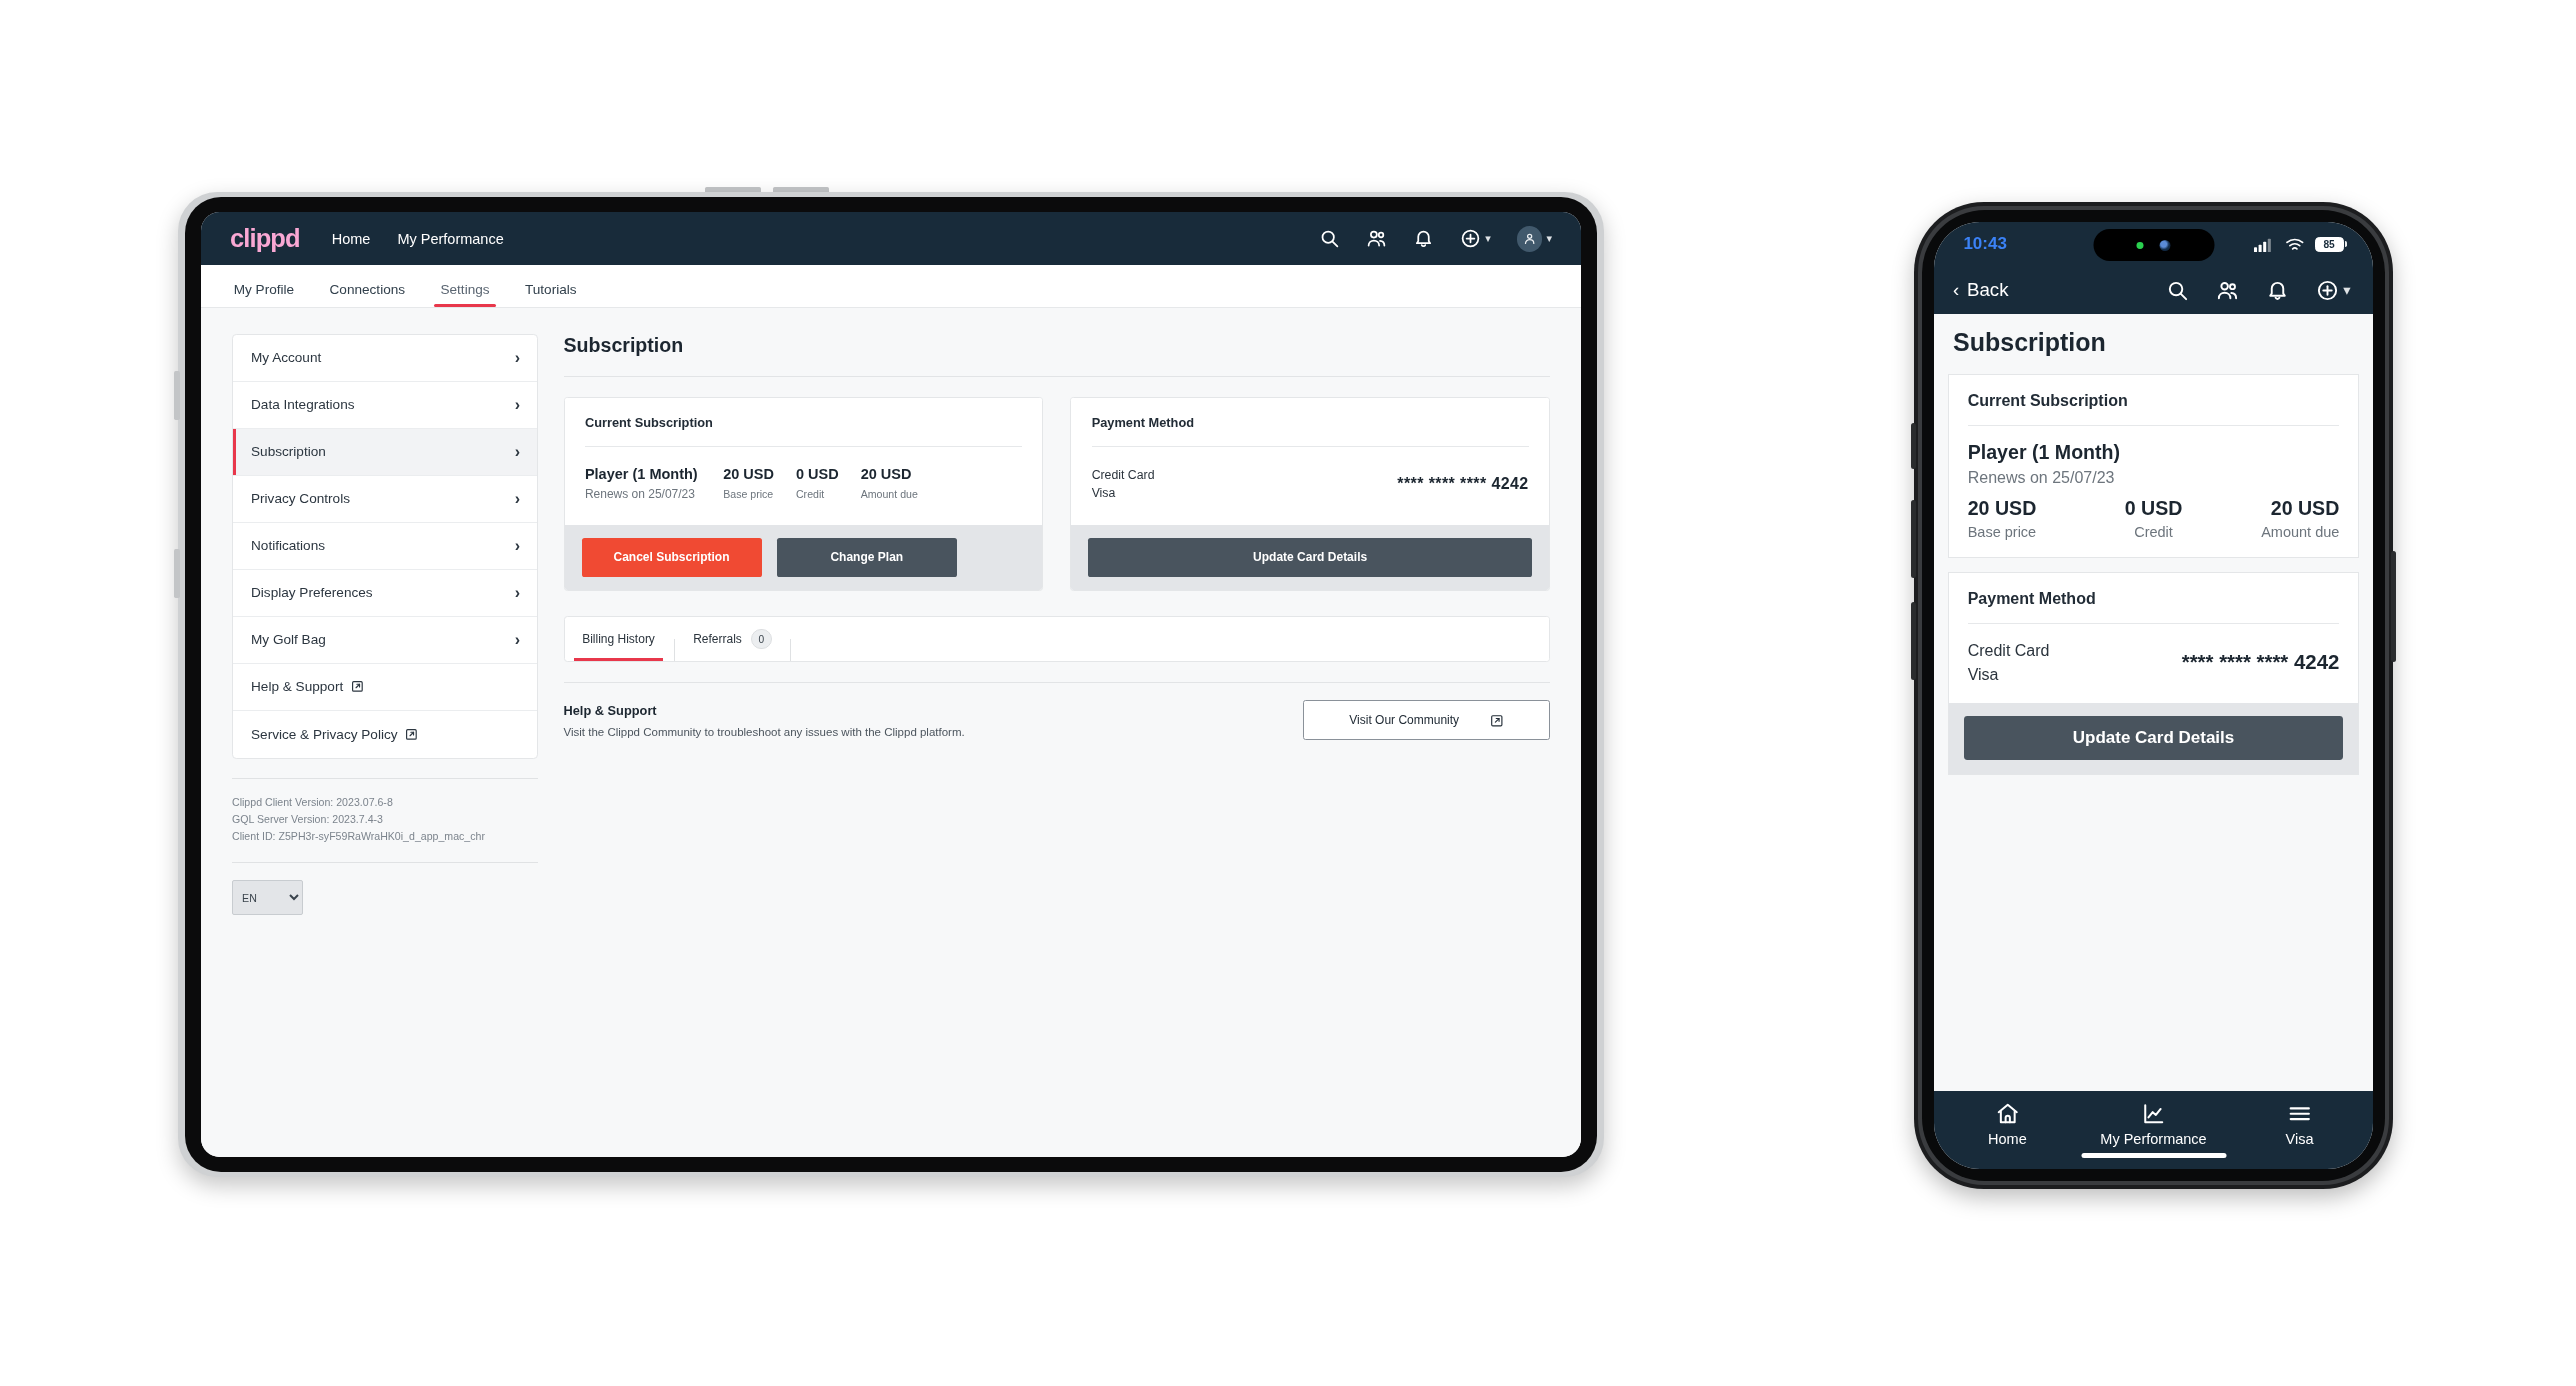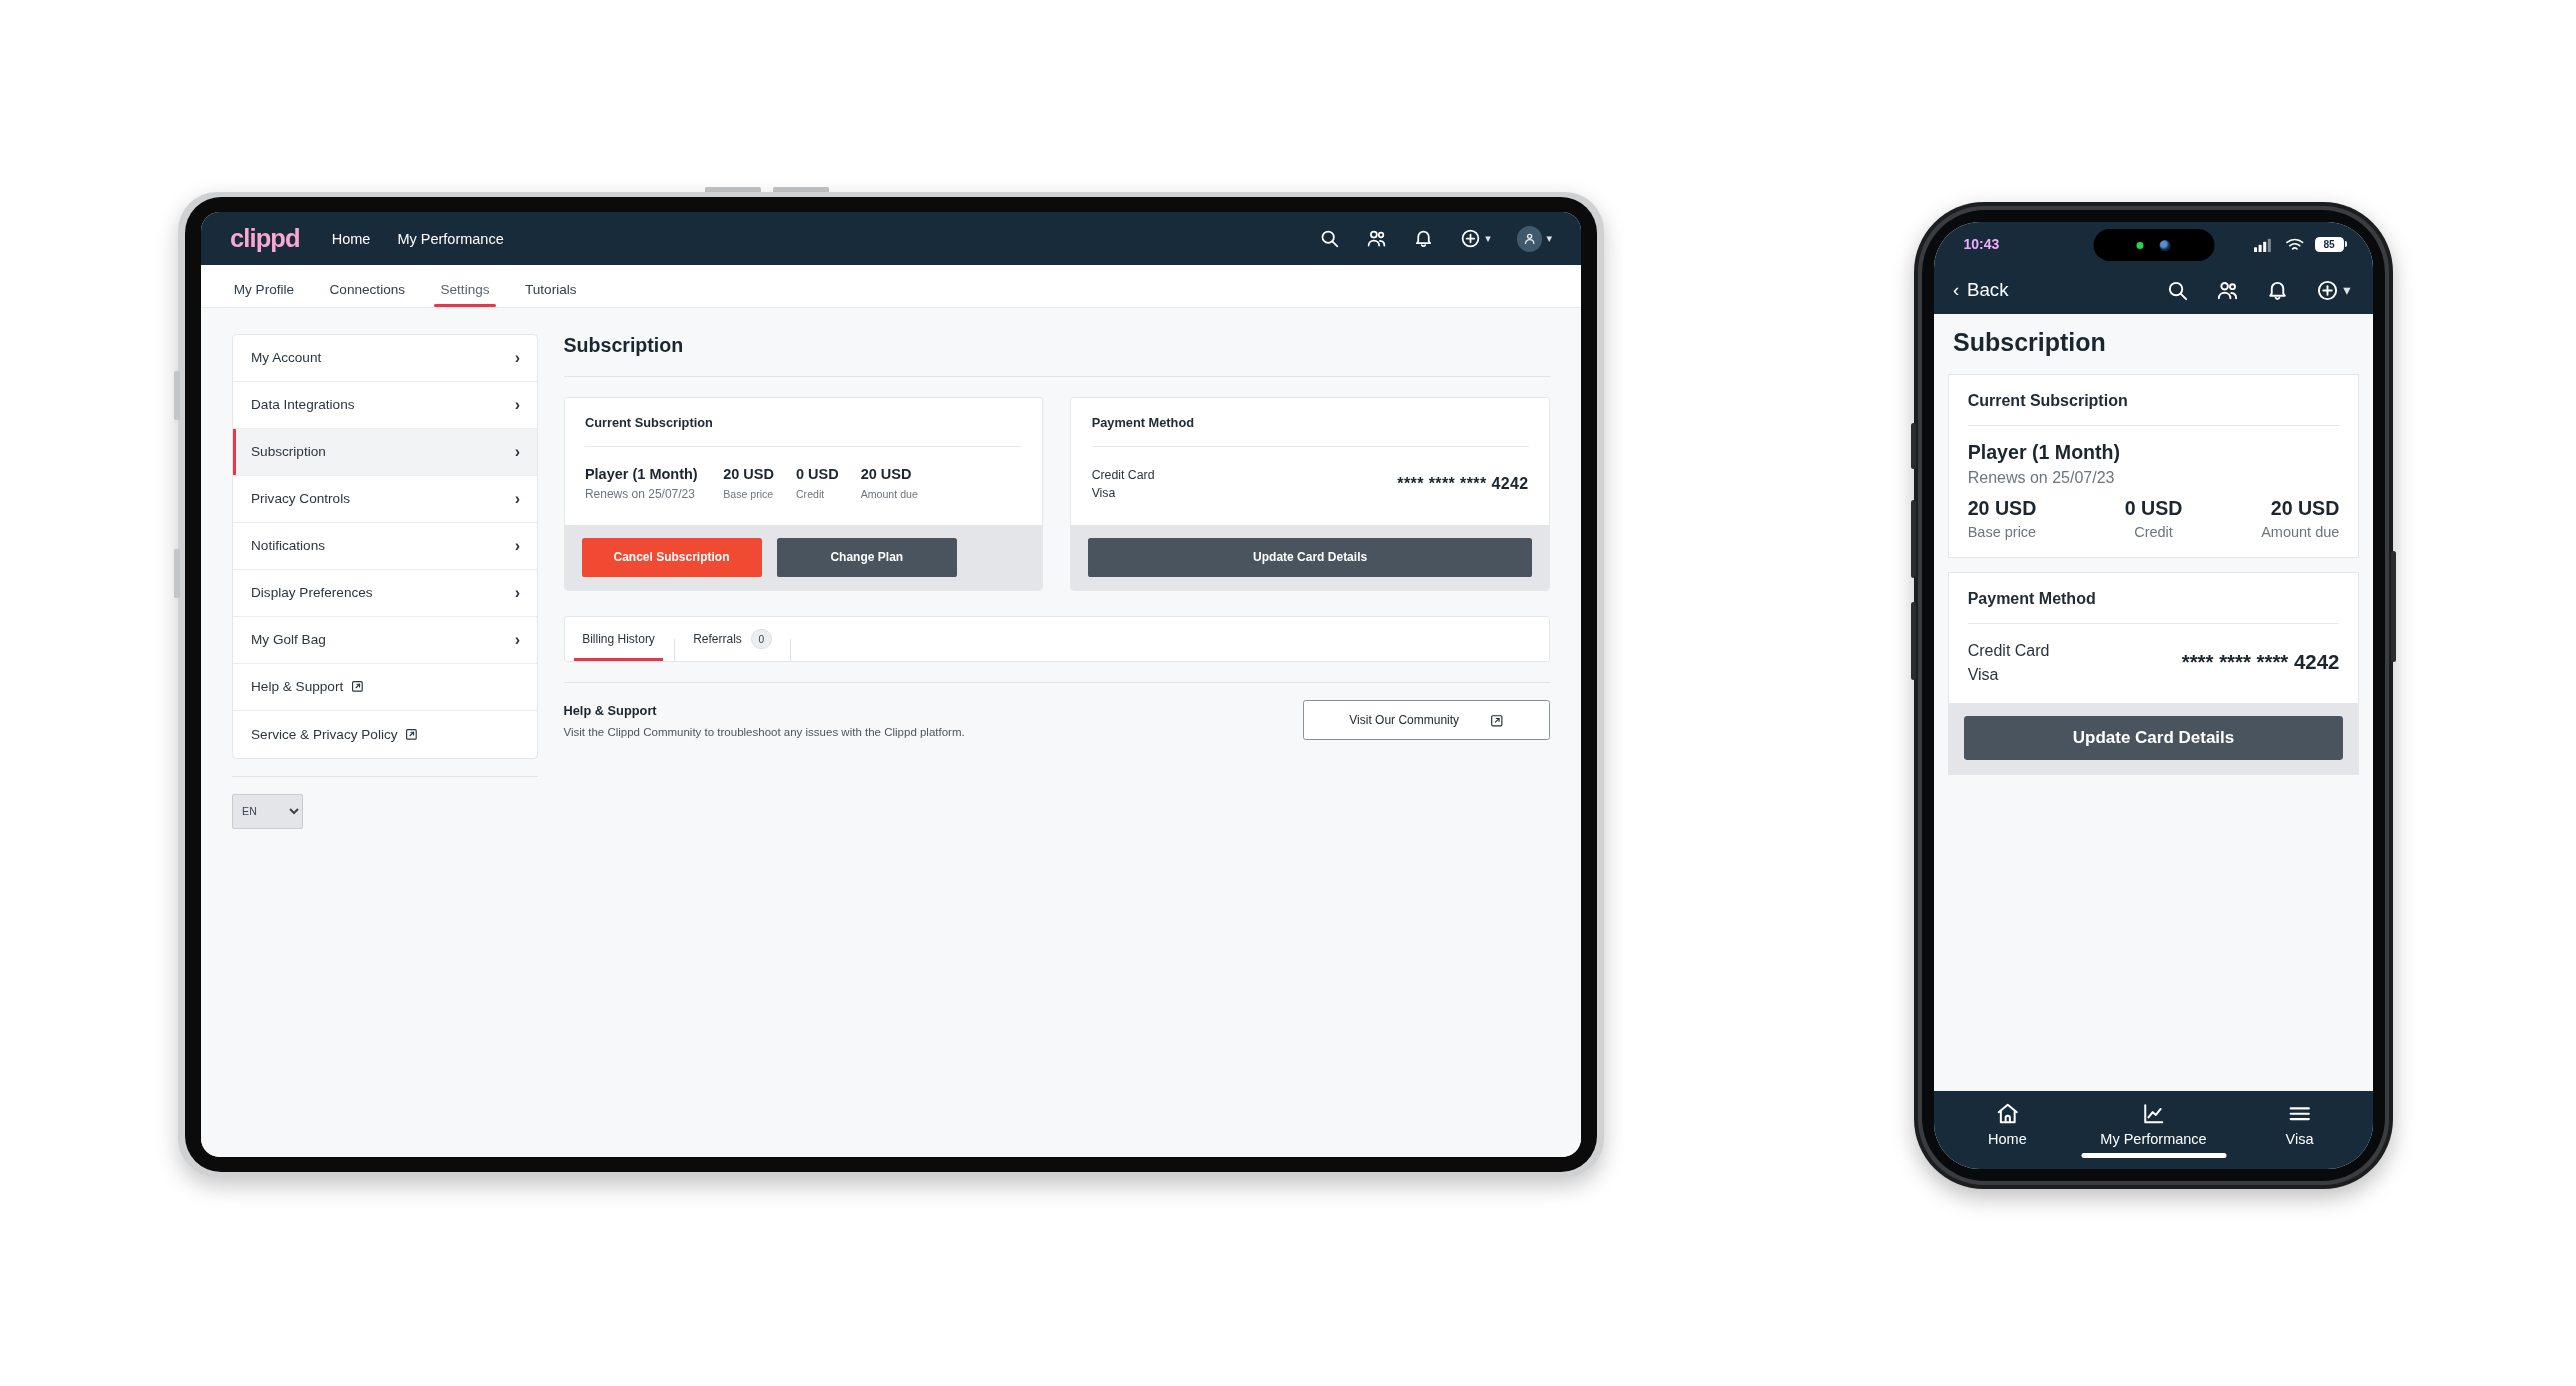--- a/index.html
+++ b/index.html
@@ -165,21 +165,21 @@
     position:absolute; left:20.4px; top:20.4px; right:20.4px; bottom:20.4px;
     background:#ffffff; border-radius:46px; overflow:hidden;
     display:flex; flex-direction:column;
   }
   .ph-btn { position:absolute; background:#2a2c2e; border-radius:2.6px; }
 
   .ph-status {
     height:44px; background:#182b3a; display:flex; align-items:center;
     padding:0 25.5px 0 29px; position:relative;
   }
-  .ph-time { color:#f0abfc; font-size:14px; font-weight:700; }
+  .ph-time { color:#3b82f6; font-size:17px; font-weight:700; }
   .ph-island {
     position:absolute; left:50%; transform:translateX(-50%); top:6.8px;
     width:121px; height:32px; background:#000; border-radius:16px;
     display:flex; align-items:center; justify-content:center; gap:15.3px;
   }
   .dot-g { width:6.8px;height:6.8px;border-radius:50%;background:#2ad04f; }
   .dot-c { width:11px;height:11px;border-radius:50%;
            background:radial-gradient(circle at 38% 38%, #5a8bd6 0 30%, #14304f 55%, #0a1828 100%); }
   .ph-status-right { margin-left:auto; display:flex; align-items:center; gap:10.2px; }
   .ph-batt {
@@ -352,20 +352,25 @@
               <span class="ext-ic">
                 <svg viewBox="0 0 24 24" fill="none" stroke="#2c3640" stroke-width="2.2" stroke-linecap="round" stroke-linejoin="round">
                   <rect x="3" y="3" width="18" height="18" rx="2"></rect>
                     <path d="M9.5 14.5 16 8"></path>
                     <path d="M11 8h5v5"></path>
                 </svg>
               </span>
             </div>
           </div>
 
+          <div class="side-meta">
+            <div>Clippd Client Version: 2023.07.6-8</div>
+            <div>GQL Server Version: 2023.7.4-3</div>
+            <div>Client ID: Z5PH3r-syF59RaWraHK0i_d_app_mac_chr</div>
+          </div>
 
           <div class="side-sel-wrap">
             <select class="side-select">
               <option>EN</option>
             </select>
           </div>
         </div>
 
         <div class="t-main">
           <div class="t-page-title">Subscription</div>

